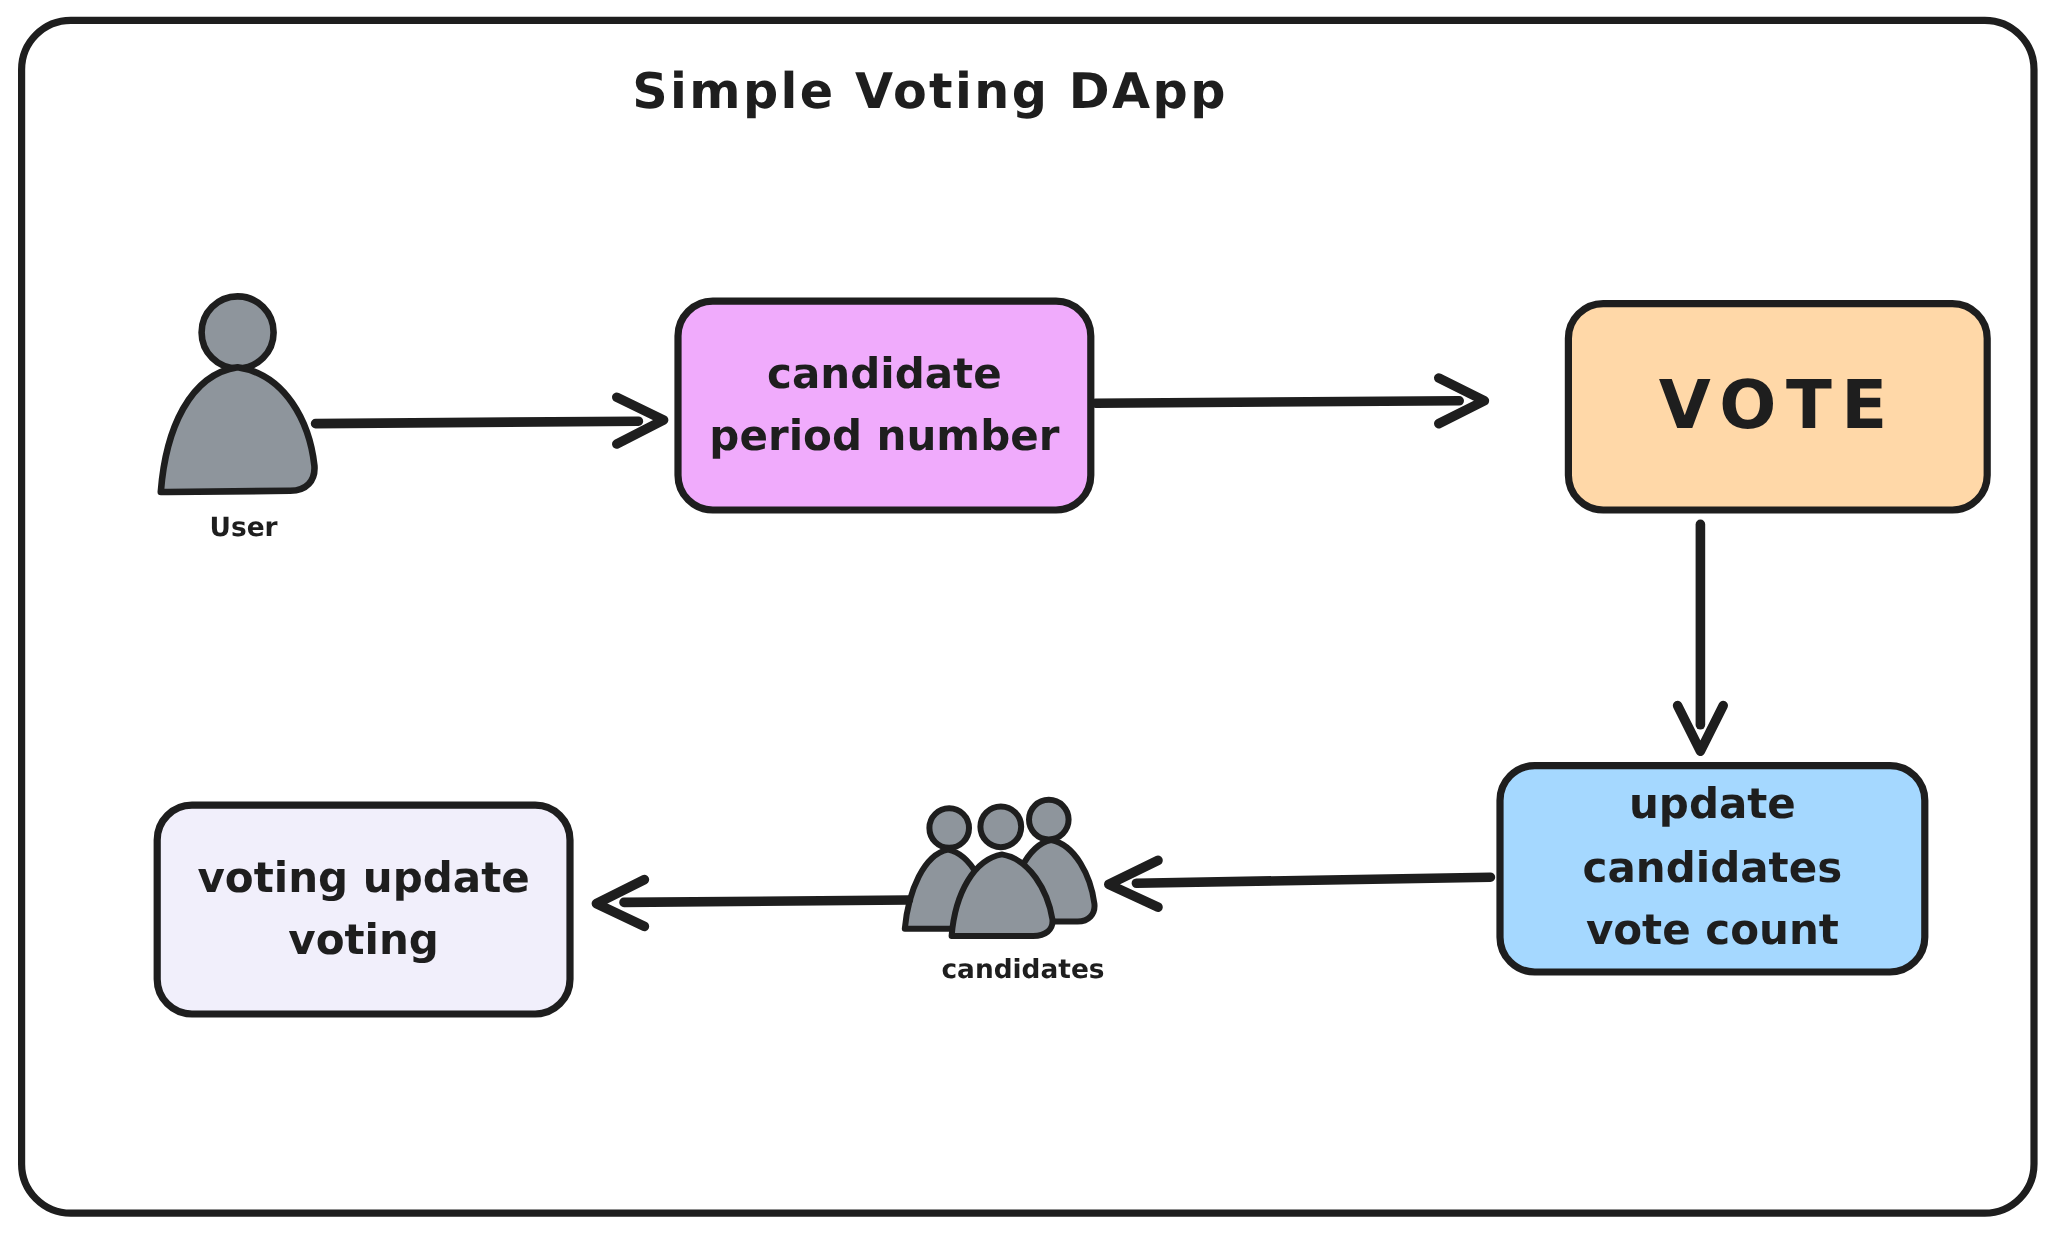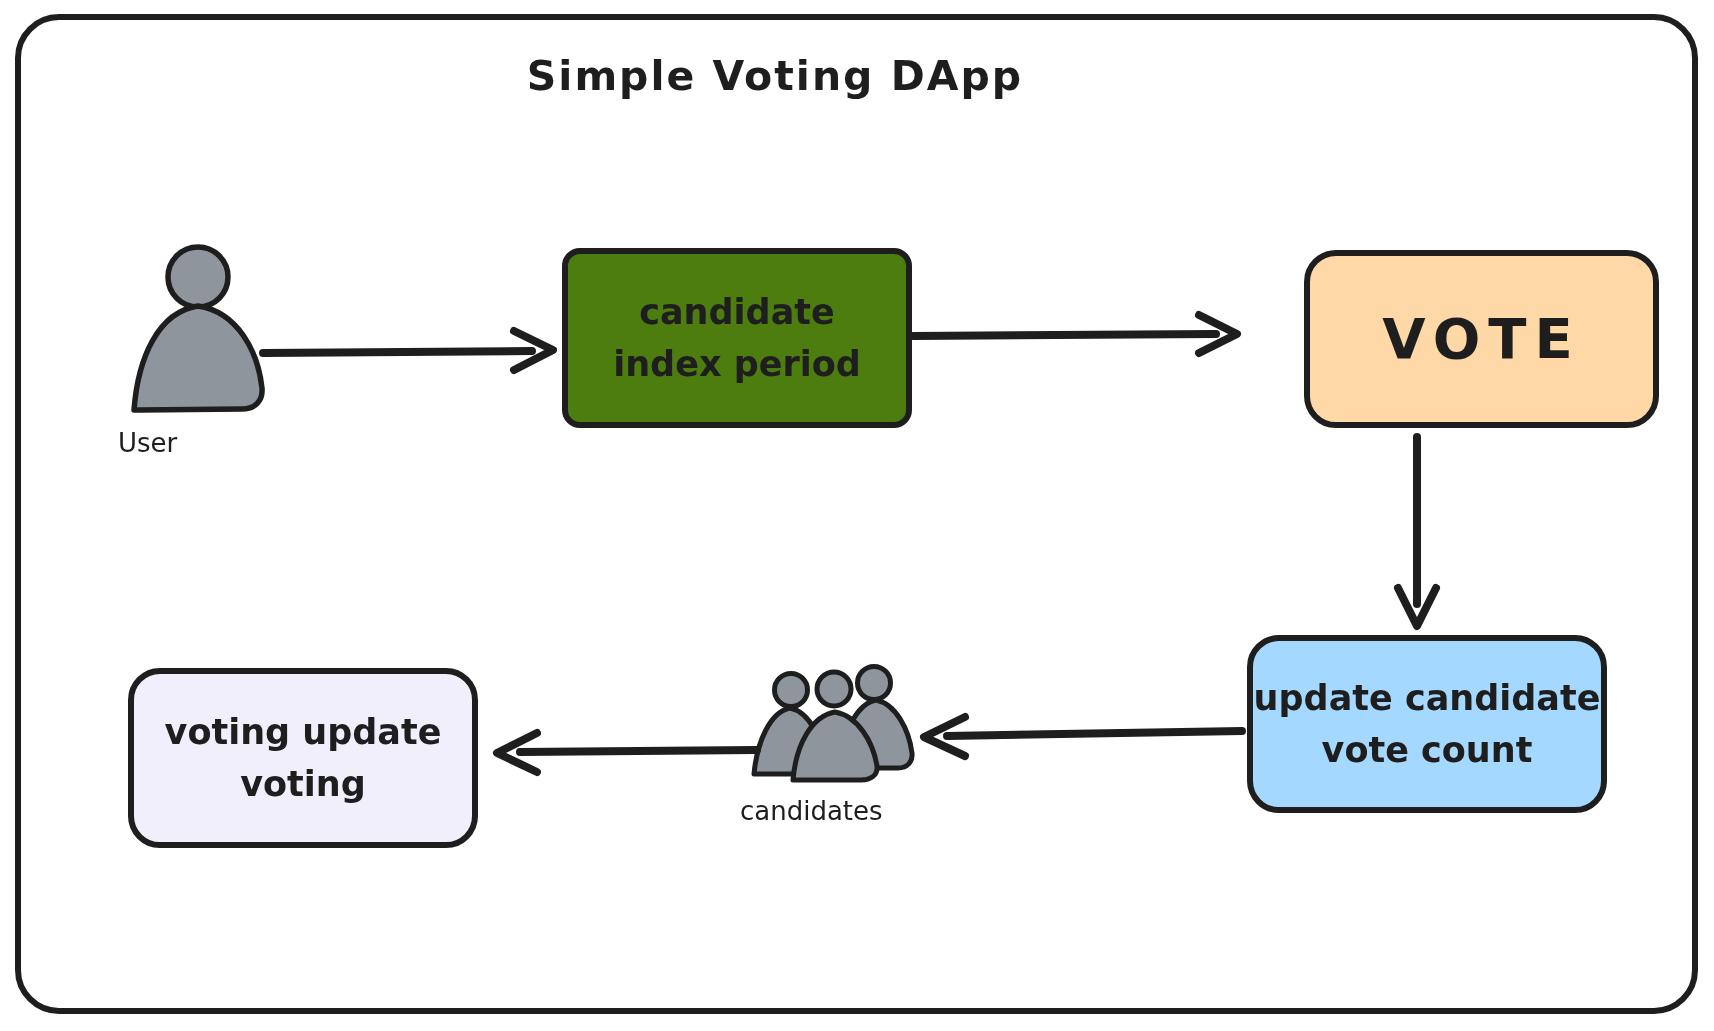--- a/index.html
+++ b/index.html
@@ -36,29 +36,30 @@
     align-items: center;
     justify-content: center;
     border: 6px solid #1e1e1e;
     border-radius: 32px;
     box-sizing: border-box;
     text-align: center;
     font-size: 35px;
     font-weight: 700;
     line-height: 1.5;
   }
-  #node-candidate-index { left: 562px; top: 248px; width: 350px; height: 180px; background: #4d7c0f; border-radius: 18px; }
+  #node-candidate-index { left: 562px; top: 248px; width: 350px; height: 180px; background: #f0abfc; }
   #node-vote             { left: 1304px; top: 250px; width: 355px; height: 178px; background: #ffd8a8;
                            font-size: 56px; letter-spacing: 8px; }
   #node-update-count     { left: 1247px; top: 635px; width: 360px; height: 178px; background: #a5d8ff; }
   #node-voting-period    { left: 128px; top: 668px; width: 350px; height: 180px; background: #f1effb; }
   .icon-label {
     position: absolute;
-    font-size: 26px;
-    font-weight: 400;
+    font-size: 22px;
+    font-weight: 700;
+    text-align: center;
   }
   #label-user       { left: 118px; top: 428px; width: 170px; }
   #label-candidates { left: 740px; top: 796px; width: 225px; }
 </style>
 </head>
 <body>
 
 <div class="canvas">
 
   <div class="frame"></div>
@@ -105,29 +106,29 @@
     </g>
 
     <g stroke="#1e1e1e" stroke-width="8" stroke-linecap="round" stroke-linejoin="round" fill="none">
       <line x1="757" y1="750" x2="520" y2="752"></line>
       <polyline points="537,733 497,753 537,772"></polyline>
     </g>
   </svg>
 
   <div class="node" id="node-candidate-index">
     <span>candidate</span>
-    <span>index period</span>
+    <span>period number</span>
   </div>
 
   <div class="node" id="node-vote">
     <span>VOTE</span>
   </div>
 
   <div class="node" id="node-update-count">
-    <span>update candidate</span>
+    <span>update candidates</span>
     <span>vote count</span>
   </div>
 
   <div class="node" id="node-voting-period">
     <span>voting update</span>
     <span>voting</span>
   </div>
 
   <div class="icon-label" id="label-user">User</div>
 

